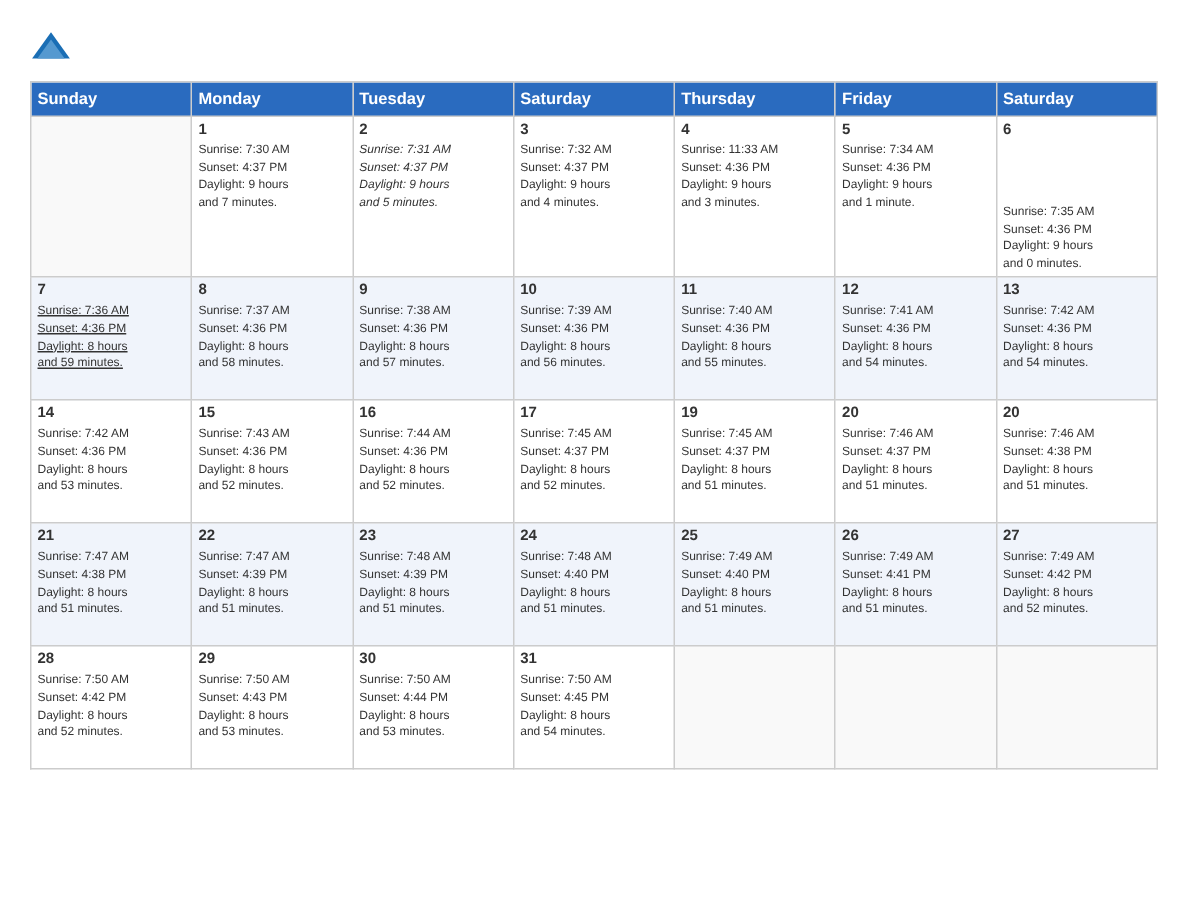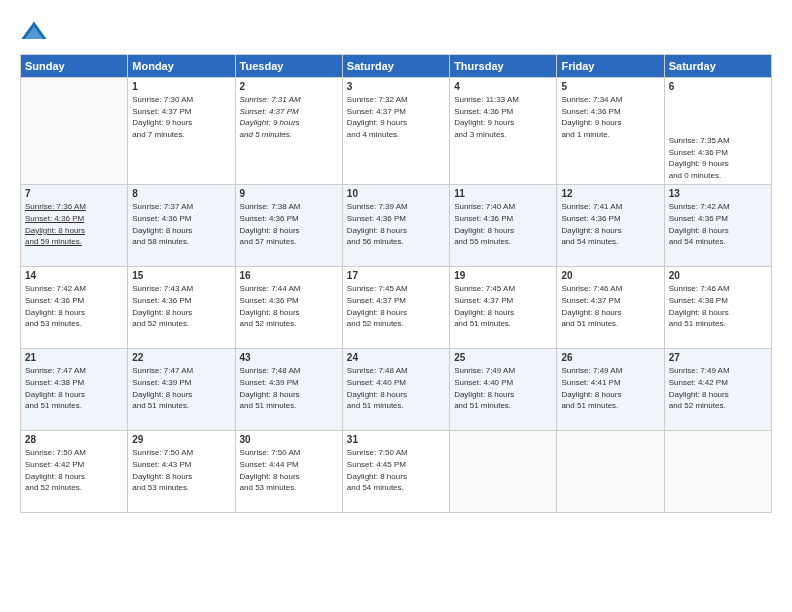--- a/index.html
+++ b/index.html
@@ -288,21 +288,21 @@
 and 51 minutes.</div>
           </td>
           <td>
             <span class="day-num">22</span>
             <div class="day-info" style="white-space: pre-line;">Sunrise: 7:47 AM
 Sunset: 4:39 PM
 Daylight: 8 hours
 and 51 minutes.</div>
           </td>
           <td>
-            <span class="day-num">43</span>
+            <span class="day-num">23</span>
             <div class="day-info" style="white-space: pre-line;">Sunrise: 7:48 AM
 Sunset: 4:39 PM
 Daylight: 8 hours
 and 51 minutes.</div>
           </td>
           <td>
             <span class="day-num">24</span>
             <div class="day-info" style="white-space: pre-line;">Sunrise: 7:48 AM
 Sunset: 4:40 PM
 Daylight: 8 hours

